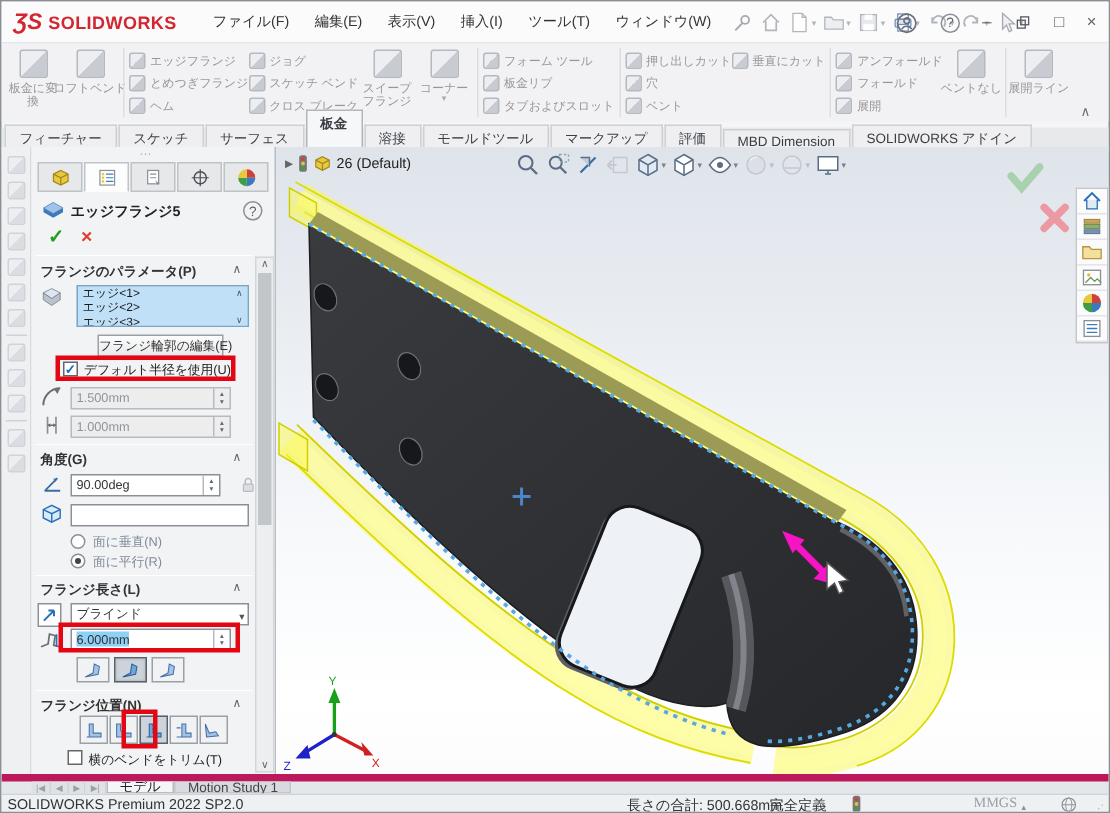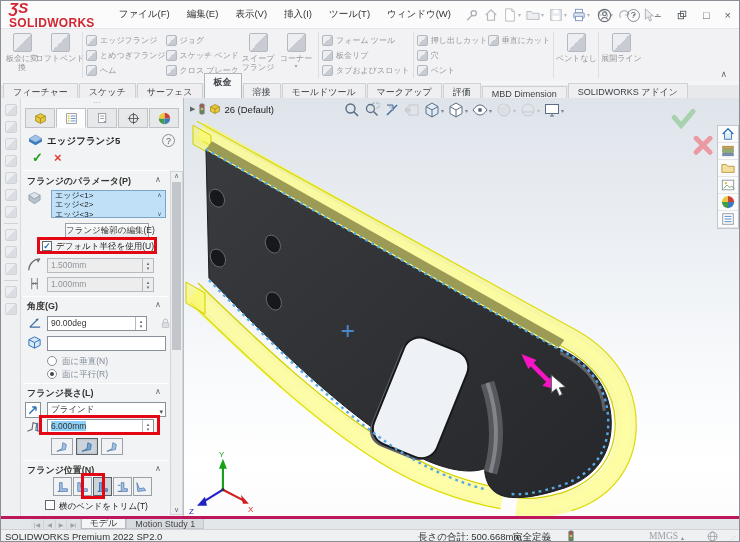--- a/index.html
+++ b/index.html
@@ -1,21 +1,21 @@
 <!DOCTYPE html>
 <html><head>
 <meta charset="utf-8">
 <style>
   html,body{margin:0;padding:0;background:#9aa0a6;}
   *{box-sizing:border-box;font-family:"Liberation Sans",sans-serif;}
   #app{position:relative;width:740px;height:542px;background:#f4f5f6;overflow:hidden;border:1px solid #8a8f96;}
 
   
   .titlebar{position:absolute;left:0;top:0;width:740px;height:28px;background:#fbfbfc;border-bottom:1px solid #e3e5e8;display:flex;align-items:center;}
-  .logo{display:flex;align-items:baseline;margin-left:8px;color:#d22630;white-space:nowrap;flex-direction:column;}
+  .logo{display:flex;align-items:baseline;margin-left:8px;color:#d22630;white-space:nowrap;}
   .logo .ds{font-style:italic;font-weight:bold;font-size:15px;margin-right:4px;}
   .logo .sw{font-weight:bold;font-size:12px;letter-spacing:.3px;}
   .menus{display:flex;gap:17px;margin-left:24px;font-size:9.5px;color:#333;}
   .menu{cursor:default;white-space:nowrap;}
   .qbar{display:flex;align-items:center;gap:5px;margin-left:14px;}
   .qitem{display:flex;align-items:center;gap:1px;opacity:.75;}
   .qcaret{font-size:6px;color:#9aa0a6;}
   .winctl{position:absolute;right:10px;top:0;height:28px;display:flex;align-items:center;gap:15px;color:#5a5f66;font-size:11px;}
   .winctl span{cursor:default;}
   .helpcirc{display:inline-flex;width:13px;height:13px;border:1px solid #8a8f96;border-radius:50%;align-items:center;justify-content:center;font-size:9px;color:#5a5f66;}
@@ -85,21 +85,21 @@
   .geom{position:absolute;left:0;top:0;}
   .tree{position:absolute;left:6px;top:5px;display:flex;align-items:center;gap:3px;font-size:9.5px;color:#222;}
   .texp{font-size:7px;color:#666;}
   .headsup{position:absolute;left:160px;top:4px;display:flex;align-items:center;gap:4px;}
   .hic{display:flex;align-items:center;gap:1px;}
   .hcaret{font-size:6px;color:#7a828c;}
   .taskpane{position:absolute;right:1px;top:27px;width:22px;background:#fbfbfc;border:1px solid #c3c7cc;display:flex;flex-direction:column;align-items:center;}
   .tpi{width:20px;height:17px;display:flex;align-items:center;justify-content:center;border-bottom:1px solid #e3e5e8;}
 
   
-  .modeltabs{position:absolute;left:0;top:515px;width:740px;height:13px;background:#e4e7ea;border-top:3px solid #be185d;display:flex;align-items:stretch;padding-left:30px;font-size:9px;}
+  .modeltabs{position:absolute;left:0;top:515px;width:740px;height:13px;background:#e4e7ea;border-top:5px solid #be185d;display:flex;align-items:stretch;padding-left:20px;font-size:9px;}
   .navbtn{display:flex;align-items:center;padding:0 3px;color:#9aa0a6;font-size:6px;background:#dfe2e5;border-right:1px solid #cfd3d7;}
   .mtab{display:flex;align-items:center;padding:0 8px;white-space:nowrap;}
   .mtab.active{background:#f4f5f6;border:1px solid #b9bdc2;border-top:none;color:#222;}
   .mtab.idle{background:#d7dbdf;border:1px solid #c3c7cc;border-top:none;color:#444;}
   .statusbar{position:absolute;left:0;top:528px;width:740px;height:14px;background:#eef0f2;border-top:1px solid #cfd3d7;font-size:9.5px;color:#333;}
   .statusbar .sitem{position:absolute;top:1px;white-space:nowrap;}
   .units{color:#9aa0a6;}
   .ucaret{font-size:6px;color:#8a8f96;}
 
   
@@ -301,20 +301,35 @@
         </span>
       </div>
     <div class="rcol">
 
     <span class="rrow">
           <span class="gcube sm"></span>
           <span class="rlbl">垂直にカット</span>
         </span>
       </div>
     <div class="rsep"></div>
+    <div class="rcol">
+
+    <span class="rrow">
+          <span class="gcube sm"></span>
+          <span class="rlbl">アンフォールド</span>
+        </span>
+        <span class="rrow">
+          <span class="gcube sm"></span>
+          <span class="rlbl">フォールド</span>
+        </span>
+        <span class="rrow">
+          <span class="gcube sm"></span>
+          <span class="rlbl">展開</span>
+        </span>
+      </div>
     <div class="rbigs">
 
     <span class="rbig">
           <span class="gcube lg"></span>
           <span class="rlbl">ベントなし</span>
           <span class="rlbl"></span>
         </span>
       </div>
     <div class="rsep"></div>
     <div class="rbigs">

